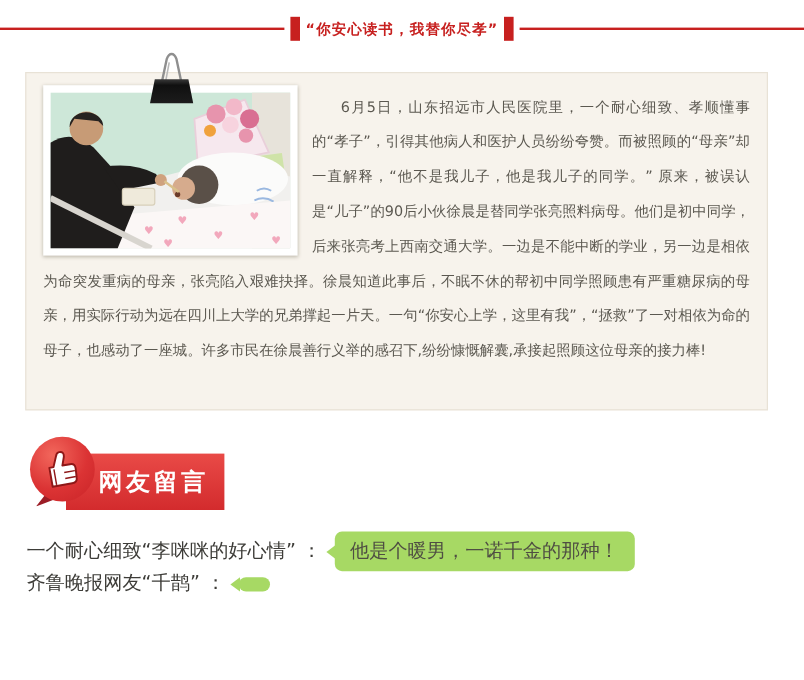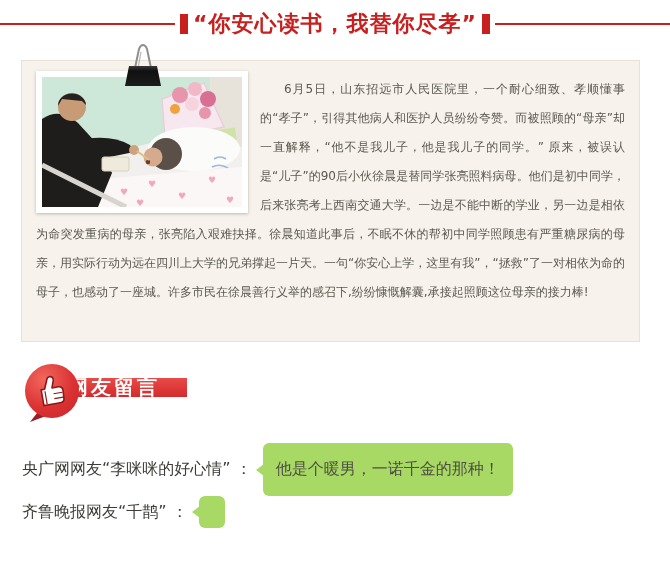--- a/index.html
+++ b/index.html
@@ -5,21 +5,21 @@
   html,body{margin:0;padding:0;}
   body{
     width:670px;height:567px;position:relative;overflow:hidden;
     background:#ffffff;
     font-family:"DejaVu Sans","Liberation Sans",sans-serif;
   }
   
   .header{display:flex;align-items:center;height:26px;margin-top:11px;}
   .rule{flex:1;height:2px;background:#c7201f;}
   .hbar{width:8px;height:20px;background:#c7201f;margin:0 5px;flex:0 0 auto;}
-  .page-title{color:#c7201f;font-size:22px;font-weight:bold;letter-spacing:1px;white-space:nowrap;}
+  .page-title{color:#c7201f;font-size:12px;font-weight:bold;letter-spacing:1px;white-space:nowrap;}
   
   .card{
     position:relative;margin:23px 30px 0 21px;
     background:#f7f3ec;border:1px solid #e8e2d6;
     padding:12px 14px 16px 14px;min-height:282px;box-sizing:border-box;
   }
   .clip{position:absolute;left:99px;top:-19px;width:44px;height:46px;}
   .photo-frame{
     float:left;background:#ffffff;padding:6px;margin:-2px 12px 6px 0;
     box-shadow:0 1px 3px rgba(120,110,90,.45);
@@ -30,40 +30,40 @@
     font-size:12px;line-height:29px;color:#5b5850;
     text-indent:2em;text-align:justify;
   }
   
   .badge{position:relative;margin:22px 0 0 25px;height:64px;width:220px;}
   .badge-tail{
     position:absolute;left:5px;top:42px;width:36px;height:16px;background:#9c1d26;
     clip-path:polygon(0 100%,100% 15%,35% 0);
   }
   .badge-ribbon{
-    position:absolute;left:30px;top:14px;width:132px;height:19px;
+    position:absolute;left:30px;top:14px;width:132px;height:47px;
     background:linear-gradient(#e94a47,#d32b2d);
     display:flex;align-items:center;justify-content:flex-end;
-    padding-right:27px;box-sizing:border-box;
+    padding-right:13px;box-sizing:border-box;
     color:#fff;font-size:20px;font-weight:bold;letter-spacing:3px;white-space:nowrap;
   }
   .badge-circle{
     position:absolute;left:0;top:0;width:54px;height:54px;border-radius:50%;
     background:radial-gradient(circle at 35% 28%,#f2675c 0%,#db3334 55%,#c92327 100%);
     display:flex;align-items:center;justify-content:center;
   }
   .badge-circle svg{transform:rotate(-10deg);}
   
   .comment{display:flex;align-items:center;margin-left:22px;}
   .comment.first{margin-top:15px;}
   .comment + .comment{}
   .comment-author{font-size:16px;color:#3d3c38;white-space:nowrap;}
   .bubble{
     position:relative;margin-left:11px;background:#a7d964;border-radius:6px;
-    padding:16px 13px;font-size:16px;color:#4f4e43;white-space:nowrap;
+    padding:6px 13px;font-size:16px;color:#4f4e43;white-space:nowrap;
   }
   .bubble-pointer{
     position:absolute;left:-7px;top:50%;margin-top:-6px;width:0;height:0;
     border:6px solid transparent;border-right:8px solid #a7d964;border-left:0;
   }
 </style>
 </head>
 <body>
 
 <div class="header">
@@ -143,21 +143,21 @@
   <div class="badge-ribbon">网友留言</div>
   <div class="badge-circle">
     <svg width="36" height="36" viewBox="0 0 36 36">
       <path d="M11 31 L24 31 Q28.5 31 28.5 27 L29 19 Q29 15 25 15 L18.5 15 L21 8 Q22 3.5 17.8 3.5 Q15.5 3.5 14.6 6.5 L11 15 L7.5 15 L7.5 31 Z" fill="#ffffff" stroke="#8e1717" stroke-width="1.6" stroke-linejoin="round"></path>
       <path d="M11 17 L11 30 M28 21 L19 21 M28 26 L19 26" fill="none" stroke="#8e1717" stroke-width="1.2"></path>
     </svg>
   </div>
 </div>
 
 <div class="comment first">
-  <span class="comment-author">央广网网友“李咪咪的好心情” ：</span>
+  <span class="comment-author">一个耐心细致“李咪咪的好心情” ：</span>
   <span class="bubble">
     <span class="bubble-pointer"></span>
     <span>他是个暖男，一诺千金的那种！</span>
   </span>
 </div>
 
 <div class="comment">
   <span class="comment-author">齐鲁晚报网友“千鹊” ：</span>
   <span class="bubble">
     <span class="bubble-pointer"></span>

